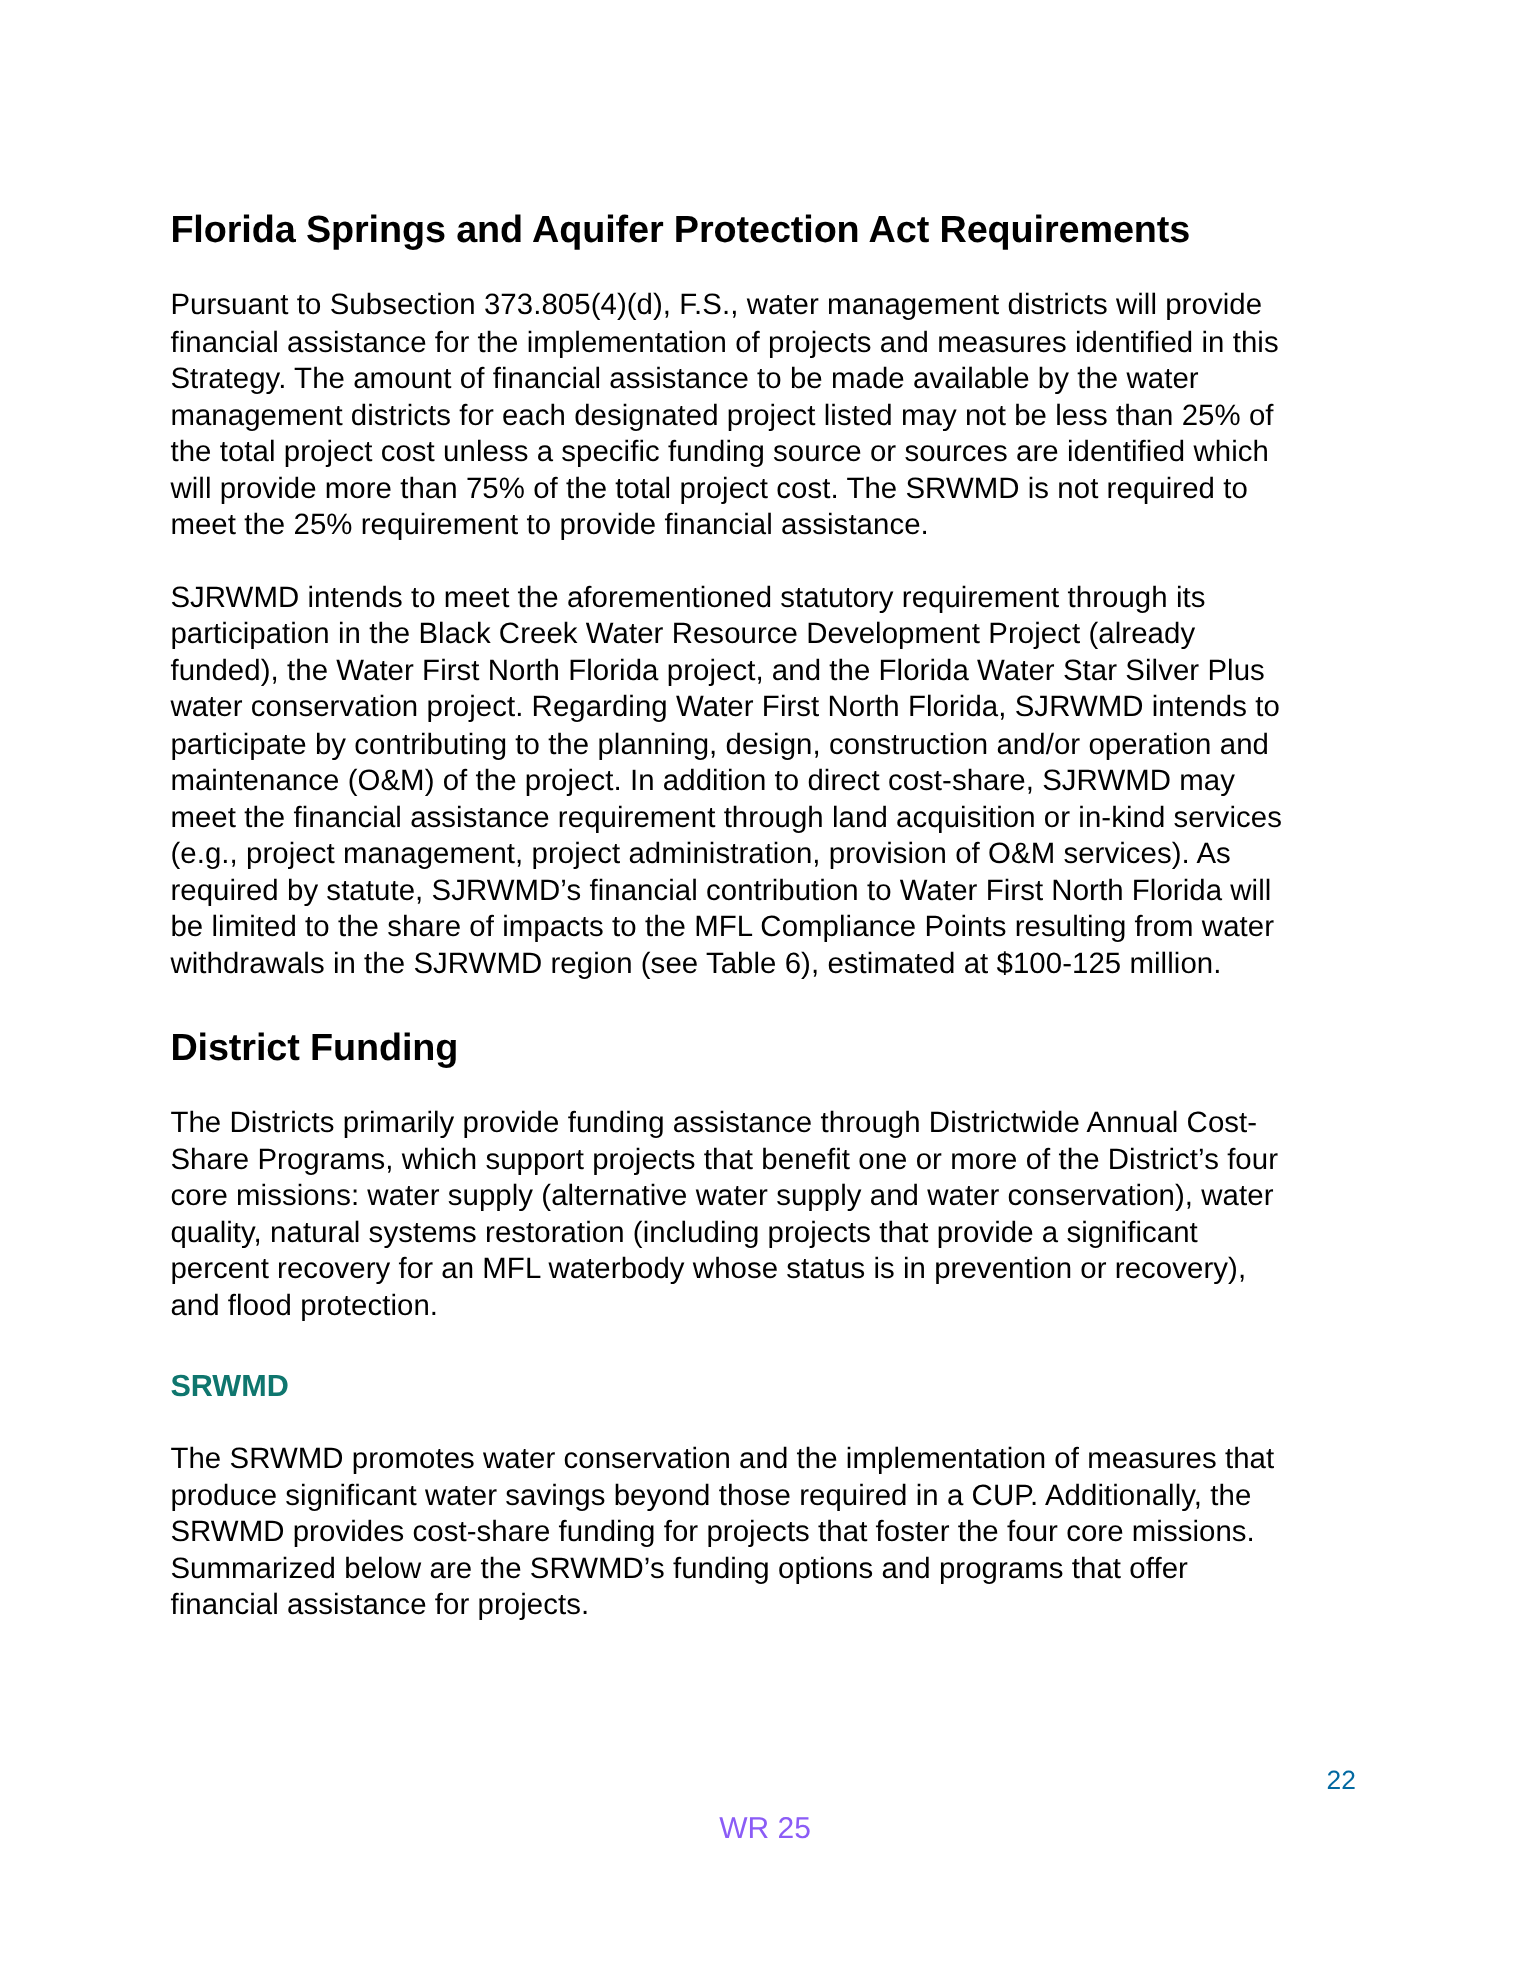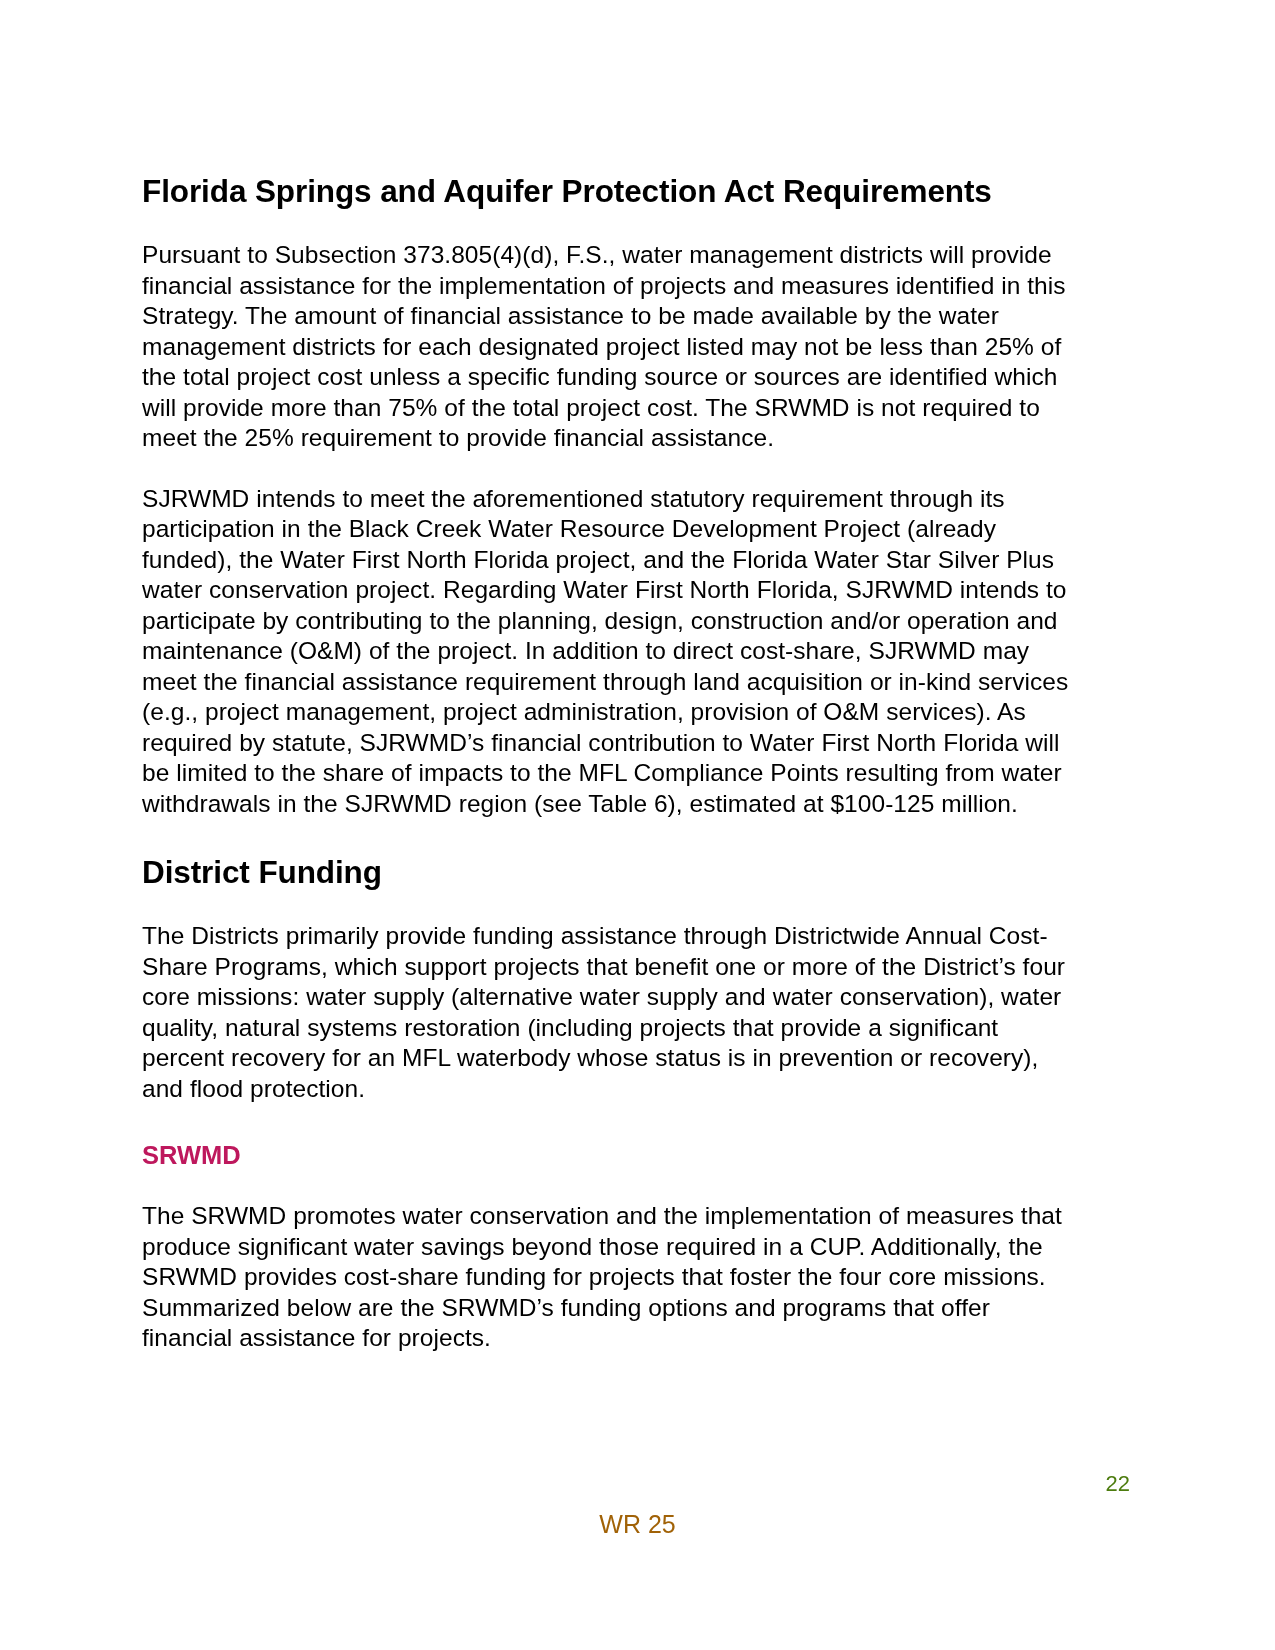--- a/index.html
+++ b/index.html
@@ -42,40 +42,40 @@
     margin: 34px 0 30px 0;
     letter-spacing: -0.1px;
   }
   h1.section-heading.first {
     margin-top: 36px;
   }
   h2.sub-heading {
     font-size: 25.5px;
     line-height: 31px;
     font-weight: bold;
-    color: #be185d;
+    color: #0f766e;
     margin: 36px 0 30px 0;
   }
   .page-number {
     position: absolute;
     right: 145px;
     top: 1471px;
     font-size: 22px;
     line-height: 26px;
-    color: #4d7c0f;
+    color: #0369a1;
   }
   .footer-center {
     position: absolute;
     left: 0;
     right: 0;
     top: 1509px;
     text-align: center;
     font-size: 25px;
     line-height: 30px;
-    color: #a16207;
+    color: #8b5cf6;
   }
 </style>
 </head>
 <body>
 
 <div class="page">
 
   <div class="content">
 
 

